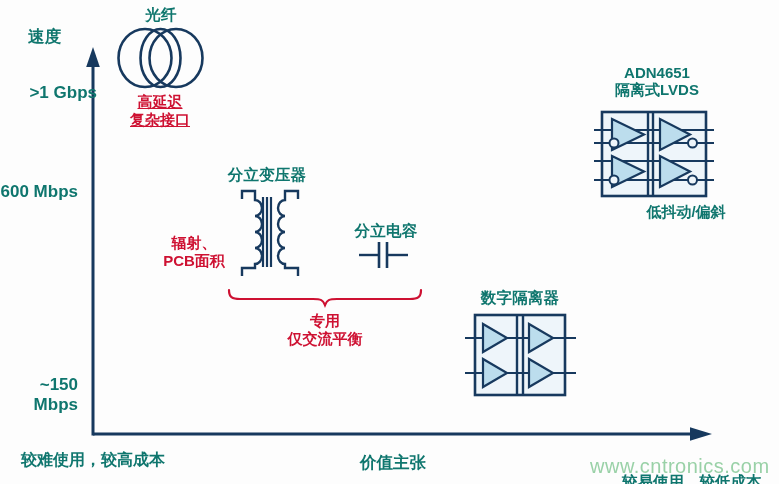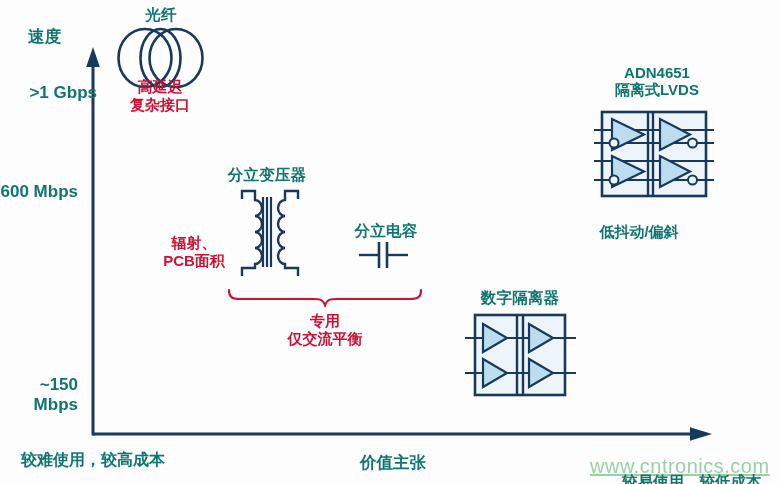--- a/index.html
+++ b/index.html
@@ -40,21 +40,21 @@
   <div class="abs navy b tick rgt" style="left:0px;top:83px;width:78px;margin-left:19px;">&gt;1 Gbps</div>
   <div class="abs navy b tick rgt" style="left:0px;top:170px;width:78px;margin-top:12px;">600 Mbps</div>
   <div class="abs navy b tick rgt" style="left:0px;top:375px;width:78px;">~150 Mbps</div>
 
   <div class="abs navy b lbl ctr" style="left:111px;top:6px;width:100px;">光纤</div>
   <svg class="abs" style="left:116px;top:26px;" width="90" height="64" viewBox="0 0 90 64">
     <ellipse cx="29" cy="32" rx="26.5" ry="29" fill="none" stroke="#17395e" stroke-width="2.6"></ellipse>
     <ellipse cx="60" cy="32" rx="26.5" ry="29" fill="none" stroke="#17395e" stroke-width="2.6"></ellipse>
     <ellipse cx="44.5" cy="32" rx="20" ry="29" fill="none" stroke="#17395e" stroke-width="2.6"></ellipse>
   </svg>
-  <div class="abs red b note ctr" style="left:110px;top:78px;width:100px;">
+  <div class="abs red b note ctr" style="left:110px;top:93px;width:100px;text-decoration:underline;">
     <div>高延迟</div>
     <div>复杂接口</div>
   </div>
 
   <div class="abs navy b lbl ctr" style="left:197px;top:166px;width:140px;">分立变压器</div>
   <svg class="abs" style="left:237px;top:186px;" width="66" height="96" viewBox="0 0 66 96">
 
     <path d="M 5,13 L 5,5 L 18,5 L 18,14
              A 7 8 0 0 1 18,30 A 7 8 0 0 1 18,46 A 7 8 0 0 1 18,62 A 7 8 0 0 1 18,78
              L 18,82 L 5,82 L 5,90" fill="none" stroke="#17395e" stroke-width="2.4"></path>
@@ -115,23 +115,23 @@
     <line x1="61" y1="6" x2="61" y2="90" stroke="#17395e" stroke-width="2.4"></line>
     <polygon points="20,13 20,44 52,28.5" fill="#bcdded" stroke="#17395e" stroke-width="2.2"></polygon>
     <polygon points="20,50 20,81 52,65.5" fill="#bcdded" stroke="#17395e" stroke-width="2.2"></polygon>
     <polygon points="68,13 68,44 98,28.5" fill="#bcdded" stroke="#17395e" stroke-width="2.2"></polygon>
     <polygon points="68,50 68,81 98,65.5" fill="#bcdded" stroke="#17395e" stroke-width="2.2"></polygon>
     <circle cx="22" cy="37" r="4.5" fill="#eef5fa" stroke="#17395e" stroke-width="2"></circle>
     <circle cx="22" cy="74" r="4.5" fill="#eef5fa" stroke="#17395e" stroke-width="2"></circle>
     <circle cx="100.5" cy="37" r="4.5" fill="#eef5fa" stroke="#17395e" stroke-width="2"></circle>
     <circle cx="100.5" cy="74" r="4.5" fill="#eef5fa" stroke="#17395e" stroke-width="2"></circle>
   </svg>
-  <div class="abs navy b note ctr" style="left:564px;top:203px;width:150px;margin-top:20px;">
+  <div class="abs navy b note ctr" style="left:611px;top:203px;width:150px;">
     <div>低抖动/偏斜</div>
   </div>
 
-  <div class="abs watermark" style="left:590px;top:455px;text-decoration:underline;">www.cntronics.com</div>
+  <div class="abs watermark" style="left:590px;top:455px;">www.cntronics.com</div>
 
   <div class="abs navy b" style="left:21px;top:450px;font-size:16px;">较难使用，较高成本</div>
   <div class="abs navy b ctr" style="left:333px;top:452px;width:120px;font-size:16.5px;">价值主张</div>
   <div class="abs navy b" style="left:622px;top:450px;font-size:15.5px;margin-top:22px;">较易使用、较低成本</div>
 
 </div>
 
 </body></html>

